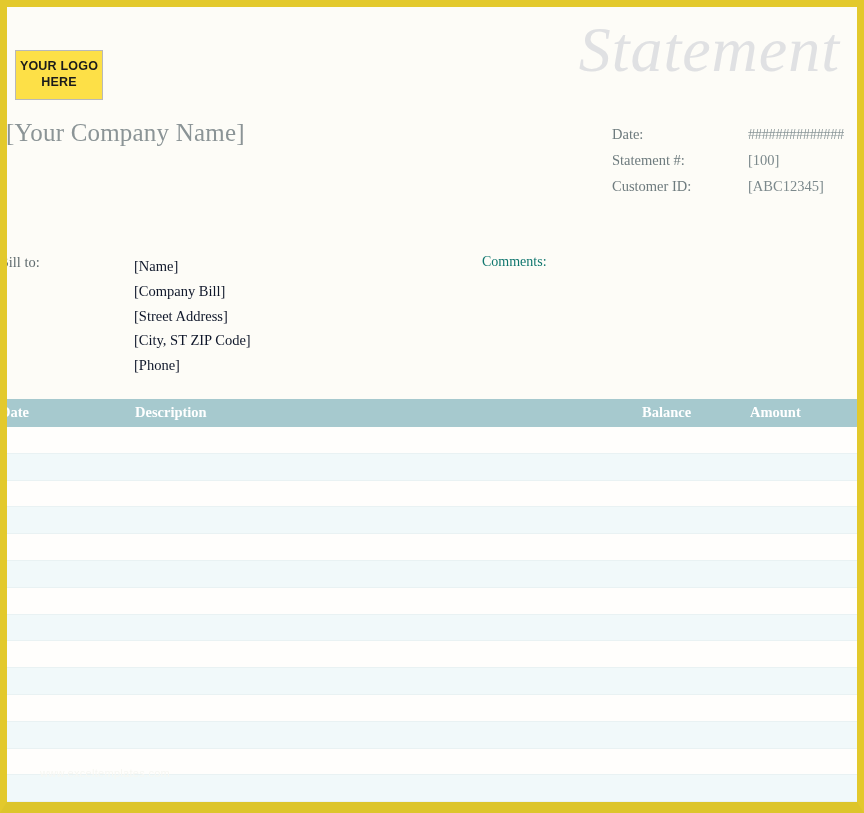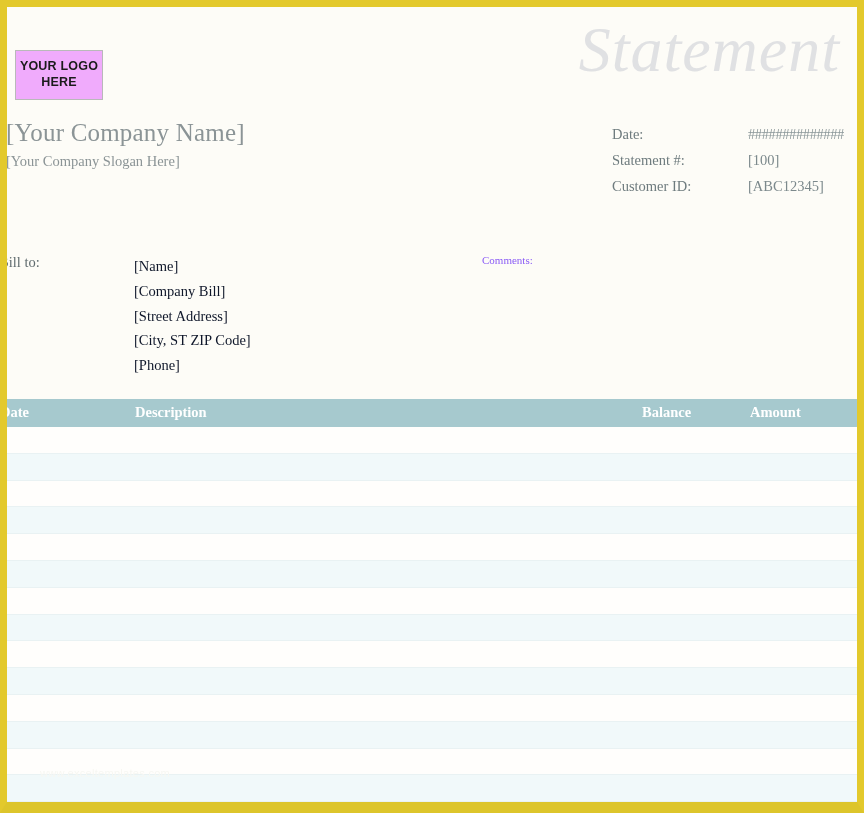--- a/index.html
+++ b/index.html
@@ -49,21 +49,21 @@
   }
 
   
   #logo-box {
     position: absolute;
     left: 15px;
     top: 43px;
     width: 88px;
     height: 50px;
     border: 1px solid #b9b9b9;
-    background: #f0abfc;
+    background: #fde047;
     display: flex;
     flex-direction: column;
     align-items: center;
     justify-content: center;
     font-family: "Liberation Sans", sans-serif;
     font-weight: bold;
     font-size: 12.5px;
     letter-spacing: 0.2px;
     color: #1b1b1b;
     line-height: 1.25;
@@ -118,22 +118,22 @@
     font-size: 14.5px;
     color: #0f172a;
     line-height: 24.8px;
   }
   #billto-lines div { white-space: nowrap; }
 
   #comments-label {
     position: absolute;
     left: 482px;
     top: 247px;
-    font-size: 11px;
-    color: #8b5cf6;
+    font-size: 14px;
+    color: #0f766e;
     white-space: nowrap;
   }
 
   
   #table {
     position: absolute;
     left: 0;
     top: 392px;
     width: 864px;
     height: 403px;
@@ -199,21 +199,20 @@
   <div id="sheet">
 
     <div id="statement-title">Statement</div>
 
     <div id="logo-box">
       <span>YOUR LOGO</span>
       <span>HERE</span>
     </div>
 
     <div id="company-name">[Your Company Name]</div>
-    <div id="company-slogan">[Your Company Slogan Here]</div>
 
     <table id="meta">
       <tbody>
         <tr>
           <td class="label">Date:</td>
           <td class="value hash">##############</td>
         </tr>
         <tr>
           <td class="label">Statement #:</td>
           <td class="value">[100]</td>

